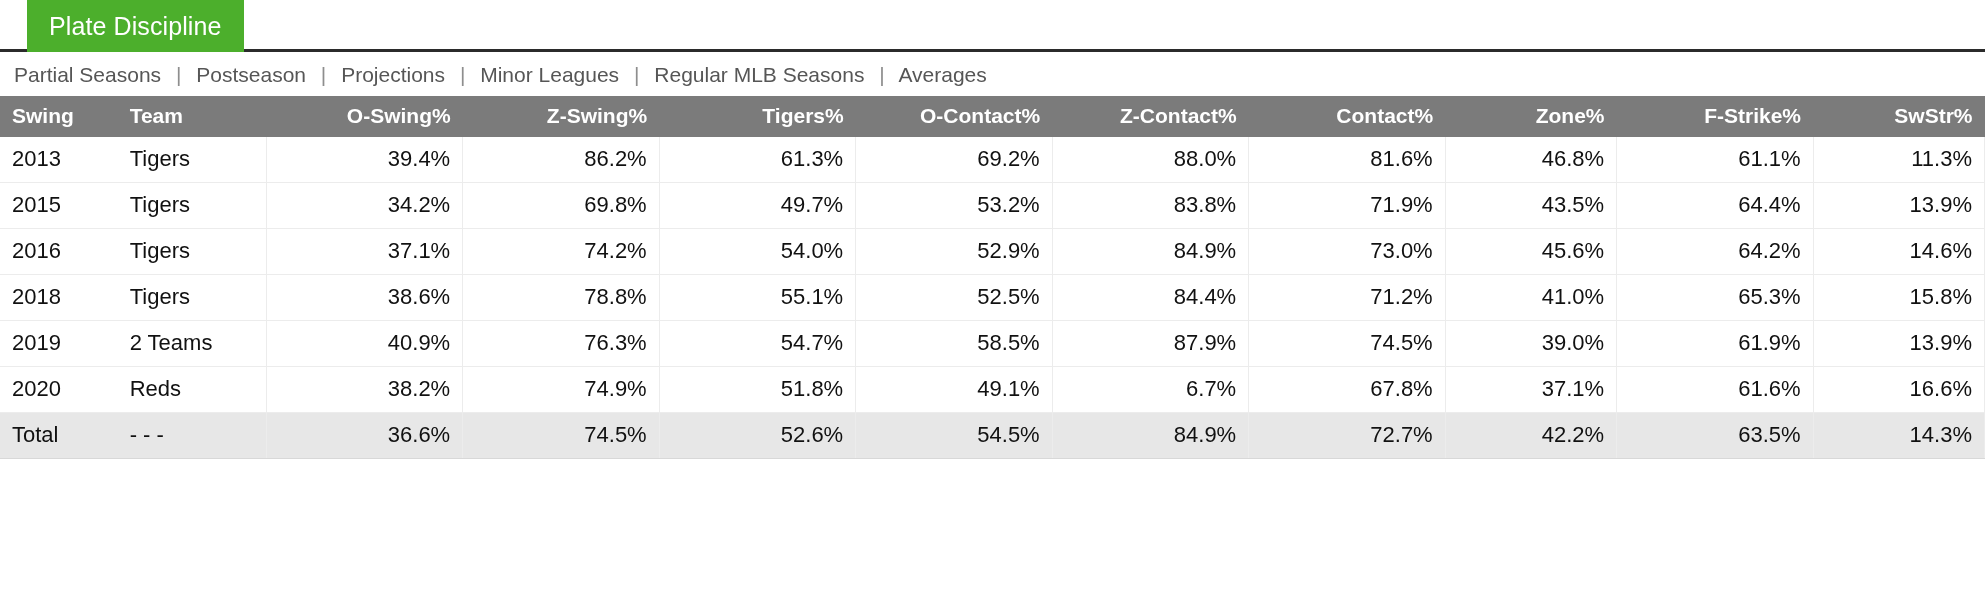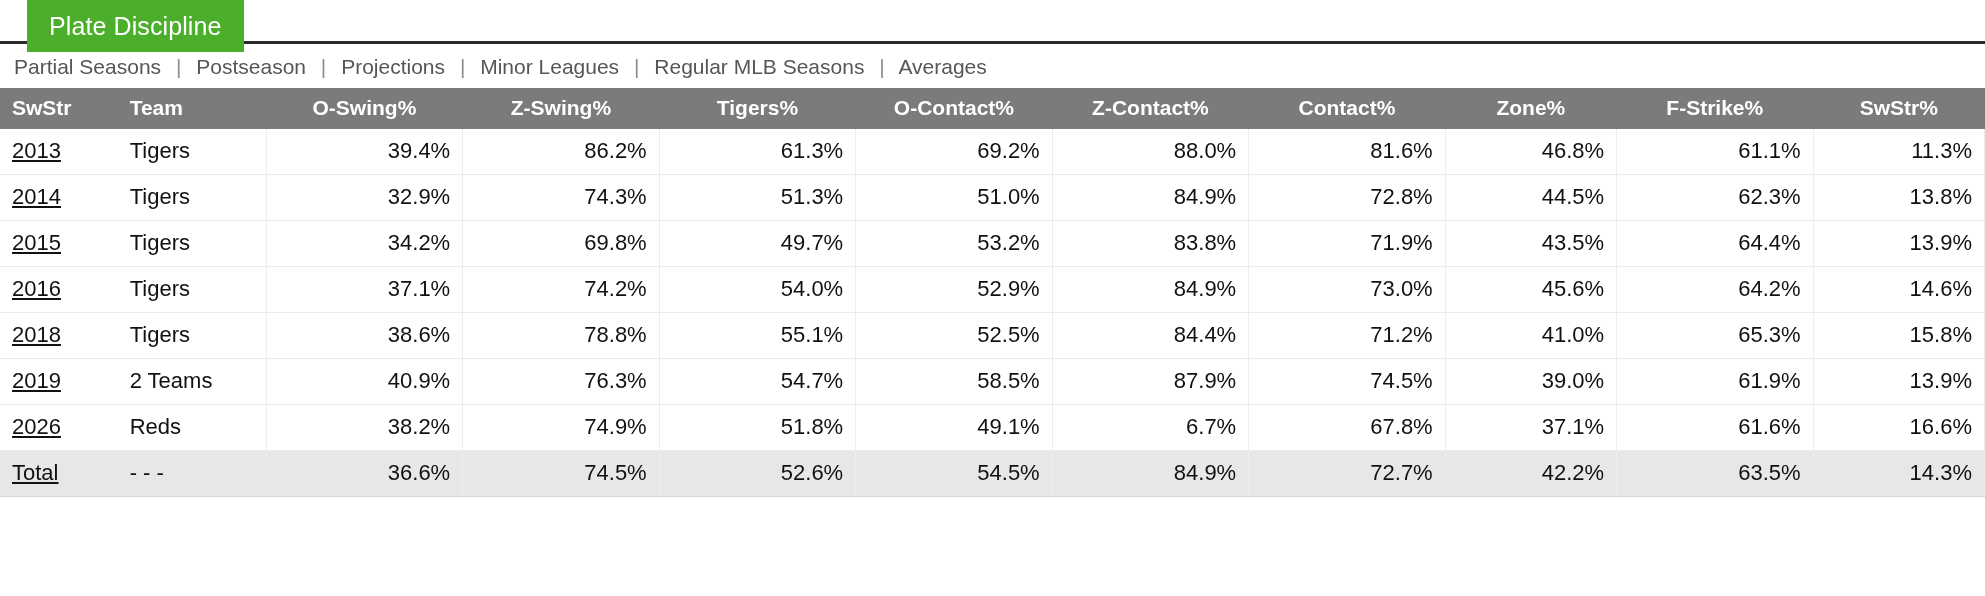--- a/index.html
+++ b/index.html
@@ -17,21 +17,21 @@
   }
 
   .page {
     width: 1985px;
     position: relative;
   }
 
   
   .tabbar {
     position: relative;
-    height: 44px;
+    height: 52px;
     border-bottom: 3px solid #2b2b2b;
     padding-left: 27px;
   }
   .tab-active {
     display: inline-flex;
     align-items: center;
     justify-content: center;
     height: 52px;
     padding: 0 22px;
     background: #4caf2c;
@@ -70,38 +70,38 @@
     table-layout: fixed;
     font-size: 21px;
     color: #111111;
   }
   table.stats thead th {
     background: #7b7b7b;
     color: #ffffff;
     font-weight: bold;
     font-size: 21px;
     padding: 8px 12px 9px 12px;
-    text-align: center;
+    text-align: right;
     white-space: nowrap;
     cursor: pointer;
     border: none;
   }
   table.stats thead th.left { text-align: left; }
 
   table.stats tbody td {
     padding: 9px 12px 10px 12px;
     text-align: right;
     border-right: 1px solid #ececec;
     border-bottom: 1px solid #ececec;
     white-space: nowrap;
     background: #ffffff;
     font-size: 22px;
   }
   table.stats tbody td.left { text-align: left; }
-  table.stats tbody td.season { border-right: none; text-decoration: underline; }
+  table.stats tbody td.season { border-right: none; }
   table.stats tbody tr:last-child td { border-bottom: 1px solid #d8d8d8; }
   table.stats tbody tr.total td {
     background: #e7e7e7;
     margin-top: 48px;
   }
   table.stats tbody tr.total td.season,
   table.stats tbody tr.total td.team { background: #e7e7e7; }
 
   
   col.c-season { width: 103px; }
@@ -141,21 +141,21 @@
         <col class="c-num">
       <col class="c-num">
         <col class="c-num">
         <col class="c-num">
       <col class="c-num-s">
         <col class="c-num">
         <col class="c-num-s">
     </colgroup>
     <thead>
       <tr>
-        <th class="left">SwStr</th>
+        <th class="left">Swing</th>
         <th class="left">Team</th>
         <th>O-Swing%</th>
         <th>Z-Swing%</th>
         <th>Tigers%</th>
         <th>O-Contact%</th>
         <th>Z-Contact%</th>
         <th>Contact%</th>
         <th>Zone%</th>
         <th>F-Strike%</th>
         <th>SwStr%</th>
@@ -169,33 +169,20 @@
           <td>86.2%</td>
           <td>61.3%</td>
           <td>69.2%</td>
           <td>88.0%</td>
           <td>81.6%</td>
           <td>46.8%</td>
           <td>61.1%</td>
           <td>11.3%</td>
         </tr>
         <tr>
-          <td class="left season">2014</td>
-          <td class="left team">Tigers</td>
-          <td>32.9%</td>
-          <td>74.3%</td>
-          <td>51.3%</td>
-          <td>51.0%</td>
-          <td>84.9%</td>
-          <td>72.8%</td>
-          <td>44.5%</td>
-          <td>62.3%</td>
-          <td>13.8%</td>
-        </tr>
-        <tr>
           <td class="left season">2015</td>
           <td class="left team">Tigers</td>
           <td>34.2%</td>
           <td>69.8%</td>
           <td>49.7%</td>
           <td>53.2%</td>
           <td>83.8%</td>
           <td>71.9%</td>
           <td>43.5%</td>
           <td>64.4%</td>
@@ -234,21 +221,21 @@
           <td>76.3%</td>
           <td>54.7%</td>
           <td>58.5%</td>
           <td>87.9%</td>
           <td>74.5%</td>
           <td>39.0%</td>
           <td>61.9%</td>
           <td>13.9%</td>
         </tr>
         <tr>
-          <td class="left season">2026</td>
+          <td class="left season">2020</td>
           <td class="left team">Reds</td>
           <td>38.2%</td>
           <td>74.9%</td>
           <td>51.8%</td>
           <td>49.1%</td>
           <td>6.7%</td>
           <td>67.8%</td>
           <td>37.1%</td>
           <td>61.6%</td>
           <td>16.6%</td>

